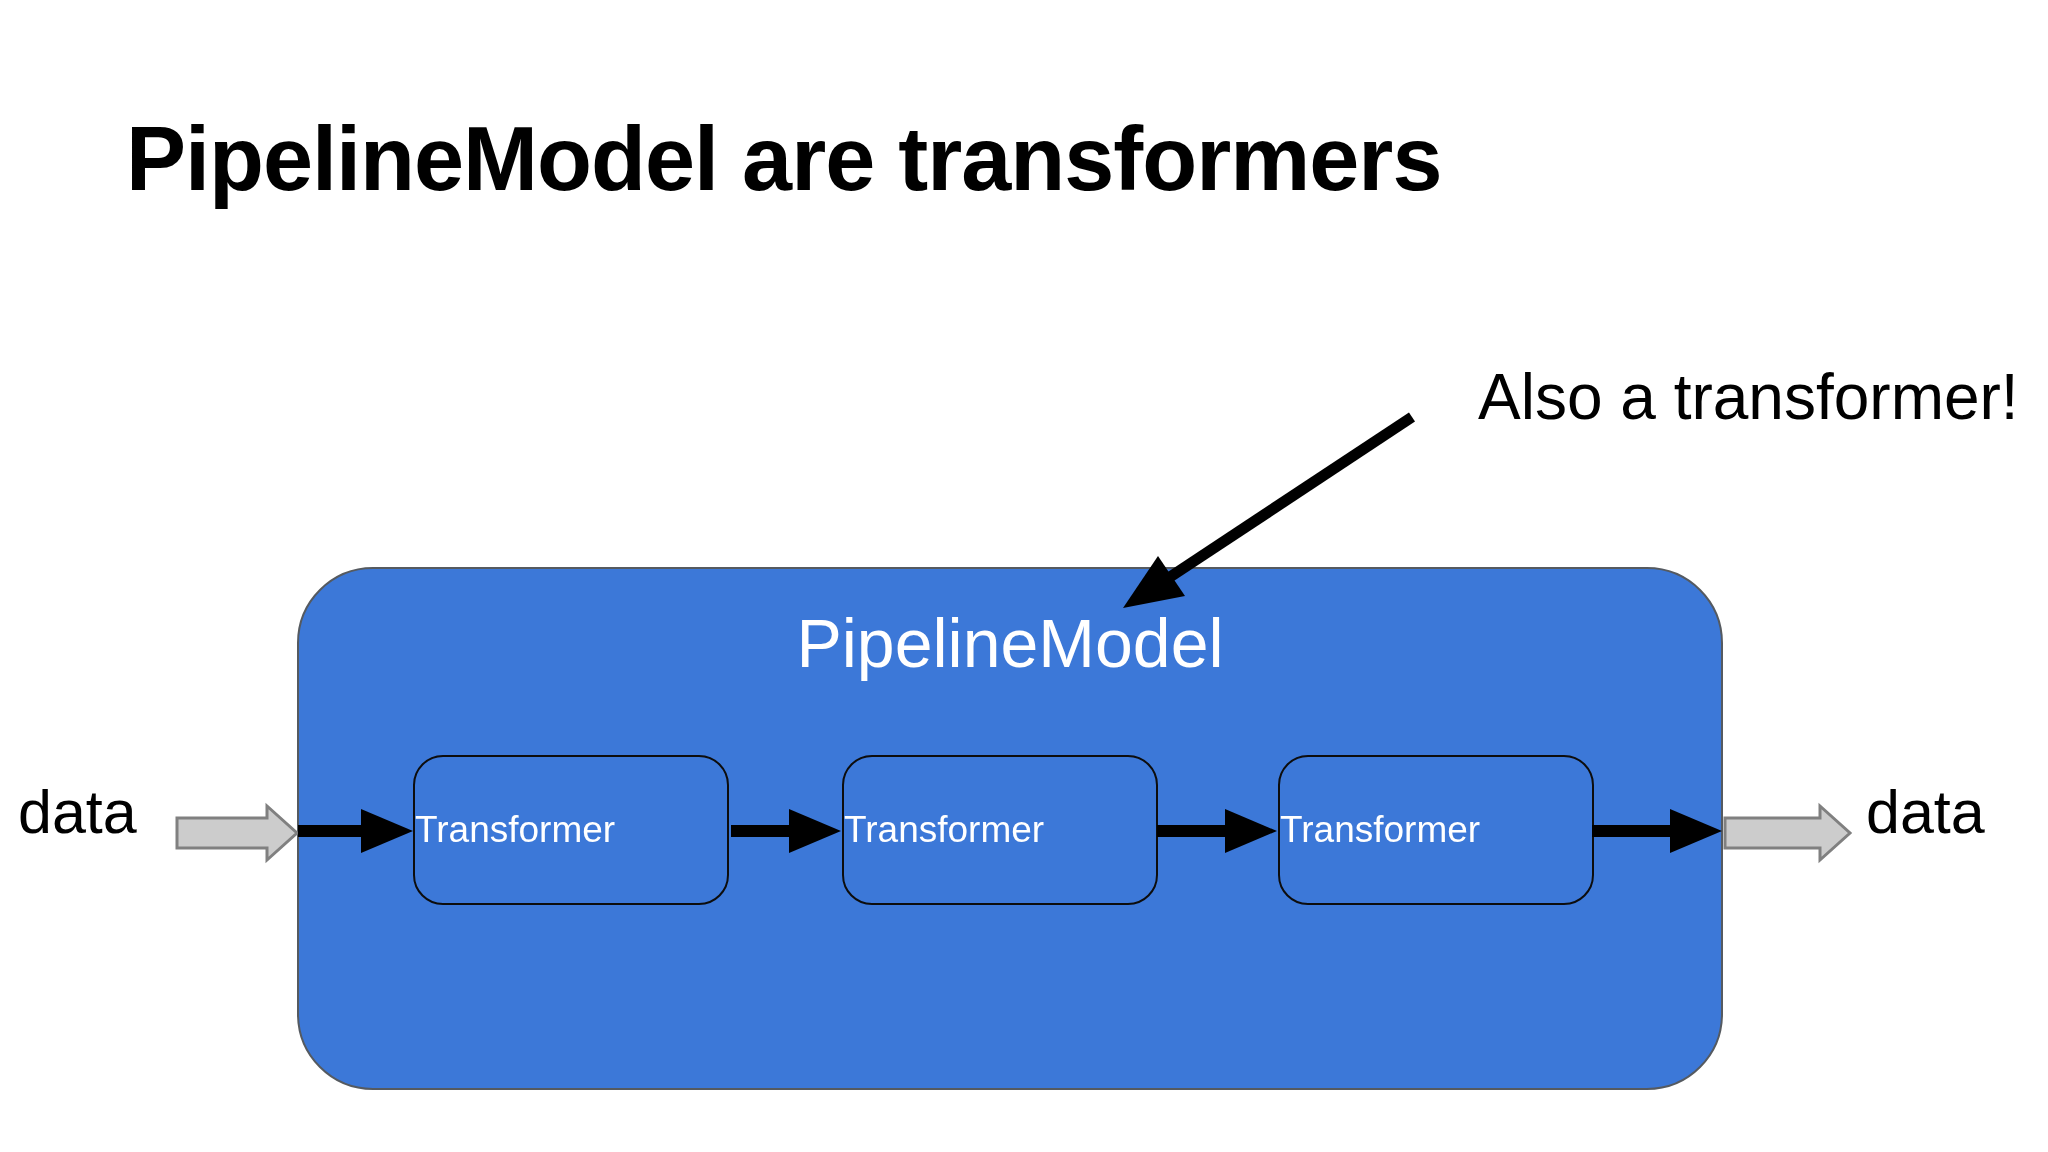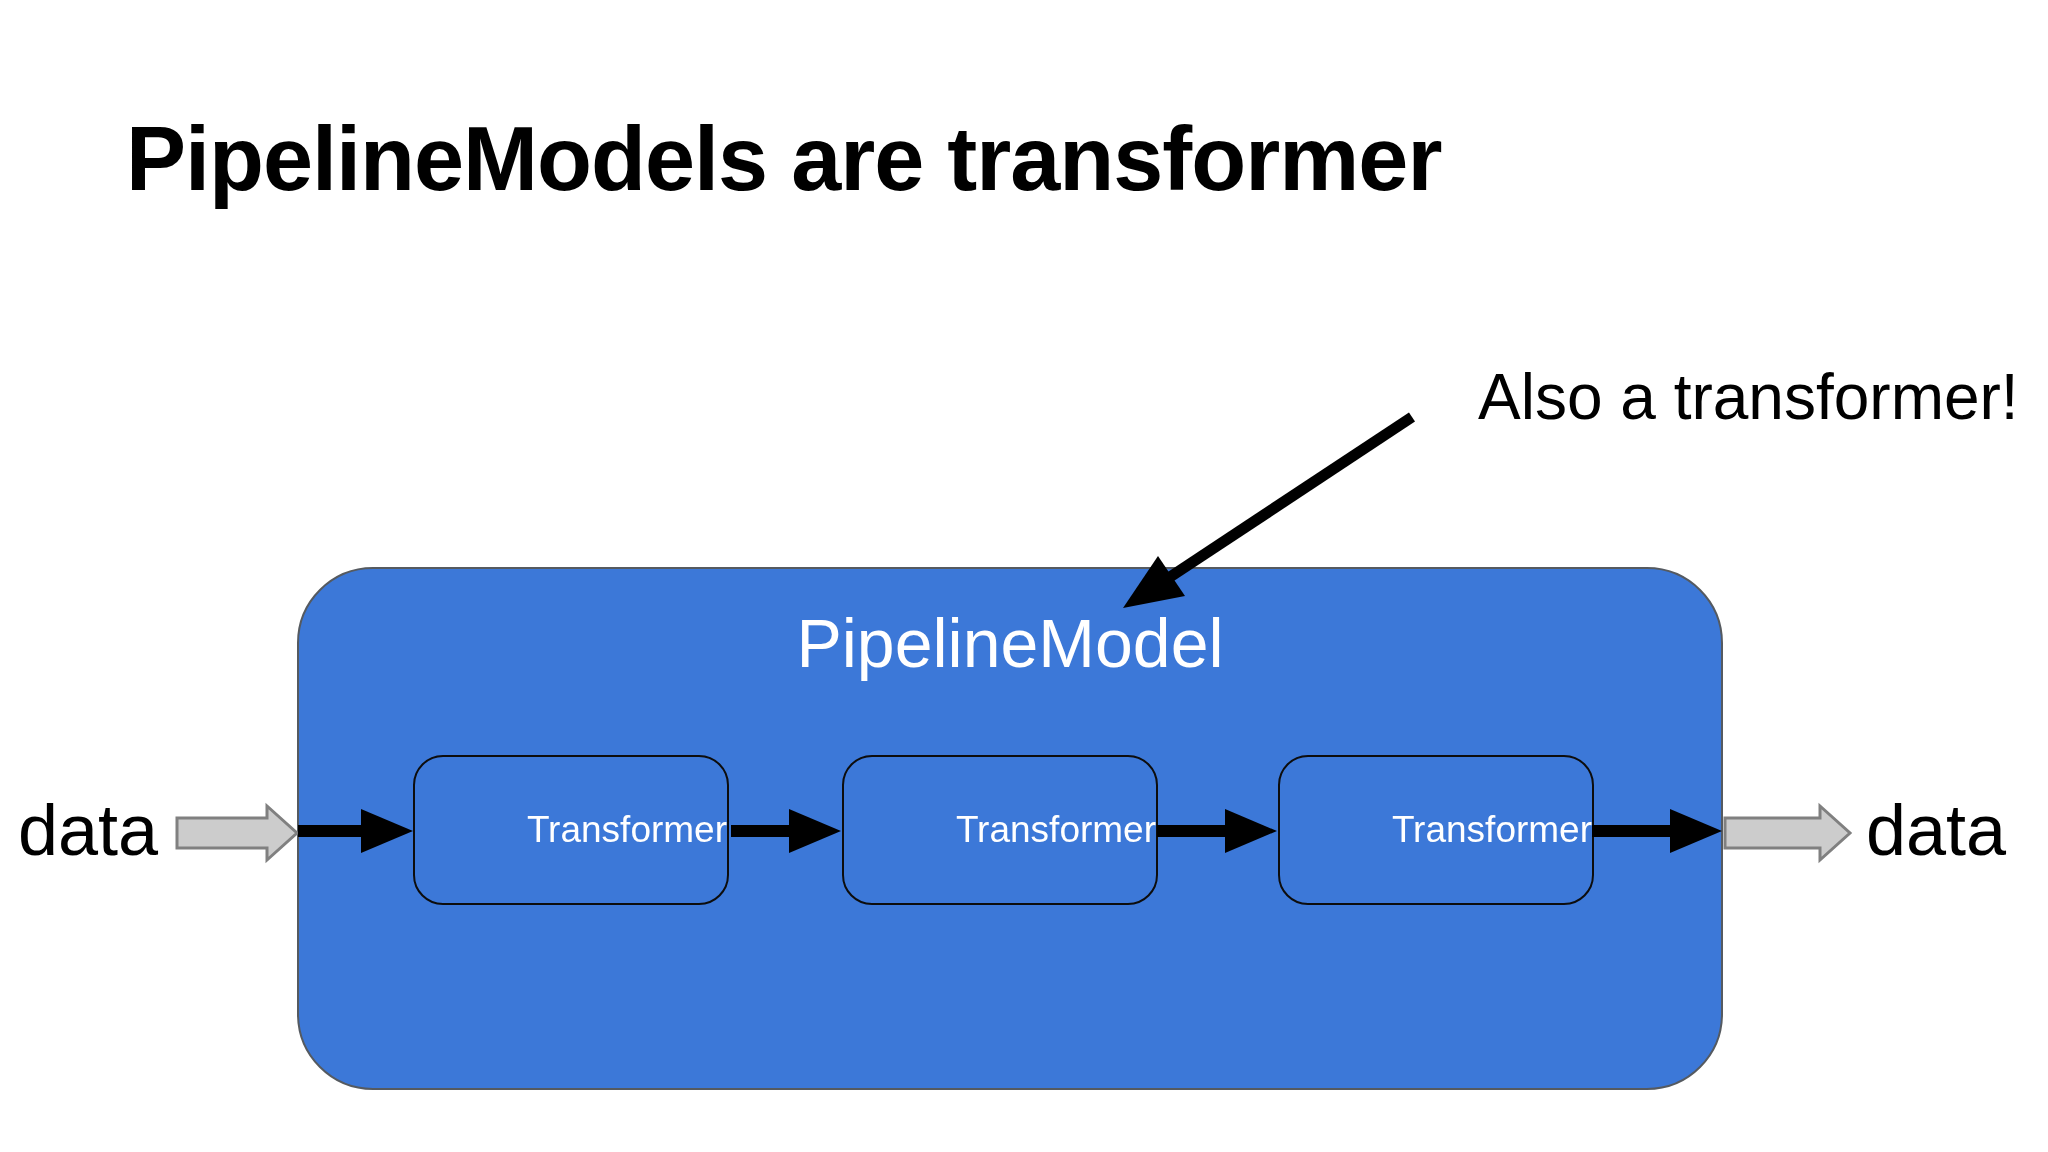--- a/index.html
+++ b/index.html
@@ -57,55 +57,55 @@
   .transformer-box {
     top: 755px;
     height: 150px;
     width: 316px;
     background: var(--shape-blue, #3c78d8);
     border: 2px solid var(--inner-border, #0d0d0d);
     border-radius: 30px;
     box-sizing: border-box;
     display: flex;
     align-items: center;
-    justify-content: flex-end;
+    justify-content: flex-start;
   }
   .transformer-box .label {
     font-size: 37px;
     color: var(--text-white, #ffffff);
     white-space: nowrap;
   }
   #stage-1 { left: 413px; }
   #stage-2 { left: 842px; }
   #stage-3 { left: 1278px; }
 
   .data-label {
-    top: 794px;
-    font-size: 72px;
+    top: 776px;
+    font-size: 61px;
     color: var(--text-black, #000000);
     line-height: 72px;
     white-space: nowrap;
   }
   #data-in-label  { left: 18px; }
   #data-out-label { left: 1866px; }
 
   #overlay {
     position: absolute;
     left: 0; top: 0;
     width: 2048px;
     height: 1152px;
     pointer-events: none;
   }
 </style>
 </head>
 <body>
 
 <div id="canvas">
 
-  <div class="abs slide-title">PipelineModels are transformer</div>
+  <div class="abs slide-title">PipelineModel are transformers</div>
 
   <div class="abs annotation-text">Also a transformer!</div>
 
   <div class="abs pipeline-box"></div>
   <div class="abs pipeline-label">PipelineModel</div>
 
   <div class="abs transformer-box" id="stage-1">
     <span class="label">Transformer</span>
   </div>
   <div class="abs transformer-box" id="stage-2">

